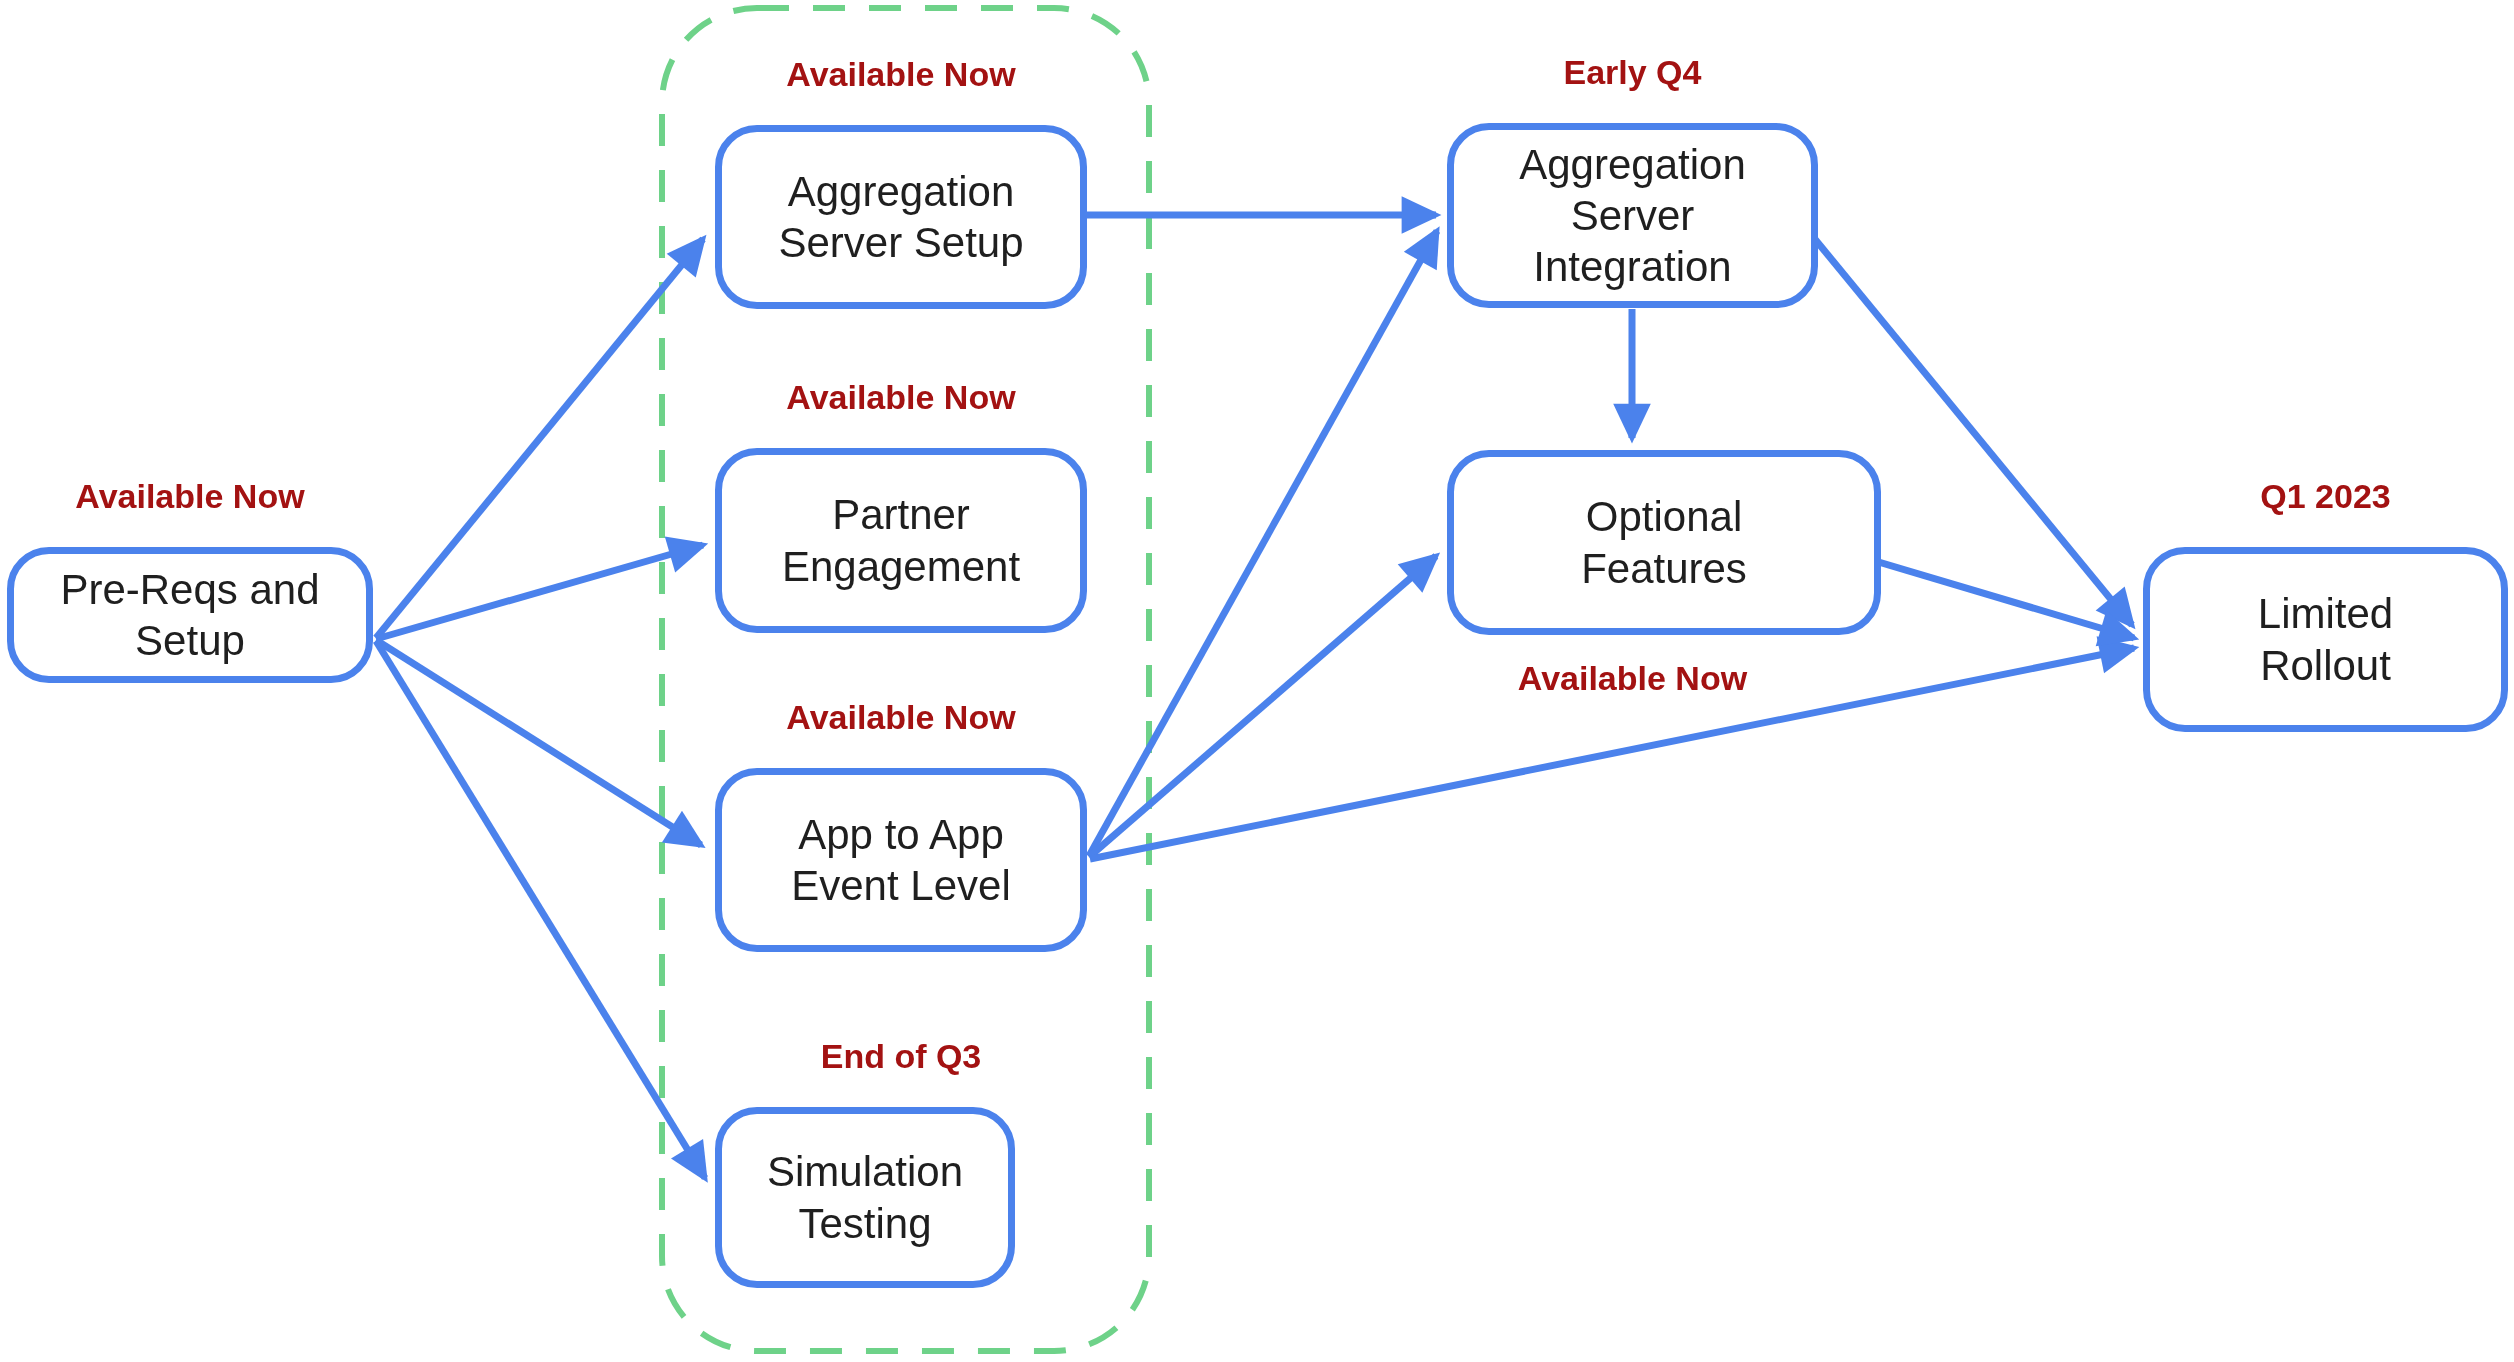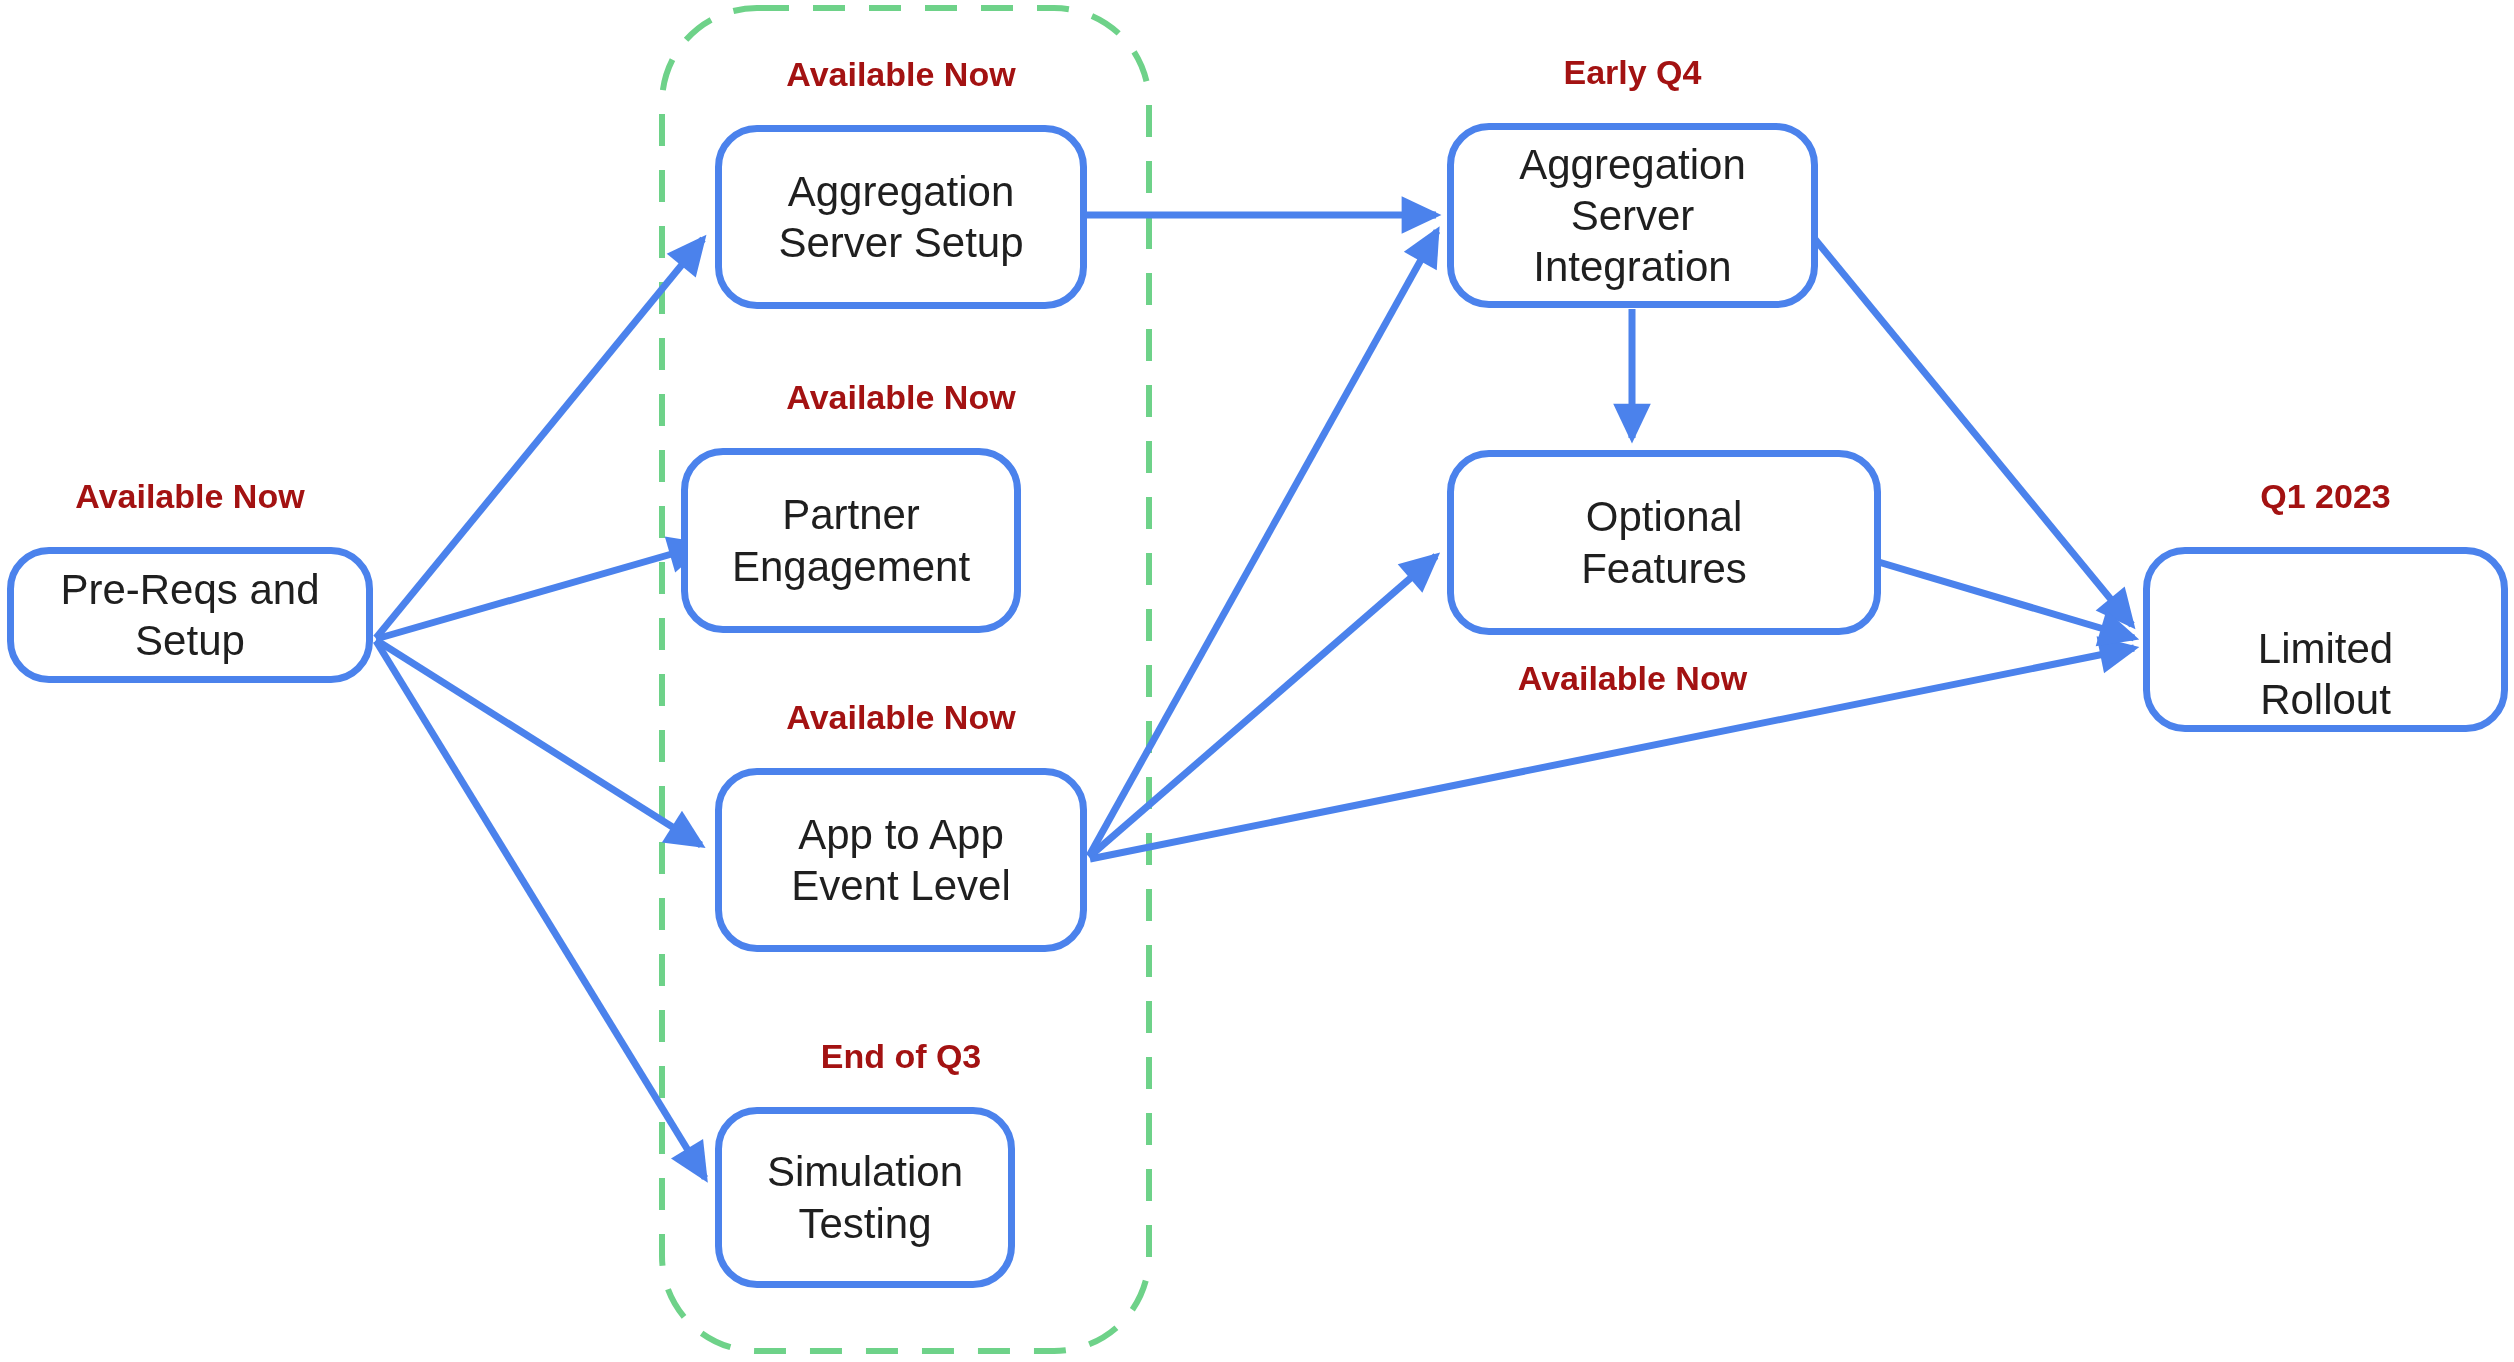--- a/index.html
+++ b/index.html
@@ -77,38 +77,38 @@
   </svg>
   <div id="nodes-layer">
       <div class="node" style="left: 7px; top: 547px; width: 366px; height: 136px;">
         <div><span>Pre-Reqs and</span><br><span>Setup</span></div>
       </div>
       <div class="status" style="left: -40px; top: 477px;">Available Now</div>
       <div class="node" style="left: 715px; top: 125px; width: 372px; height: 184px;">
         <div><span>Aggregation</span><br><span>Server Setup</span></div>
       </div>
       <div class="status" style="left: 671px; top: 55px;">Available Now</div>
-      <div class="node" style="left: 681px; top: 448px; width: 340px; height: 185px;">
+      <div class="node" style="left: 715px; top: 448px; width: 372px; height: 185px;">
         <div><span>Partner</span><br><span>Engagement</span></div>
       </div>
       <div class="status" style="left: 671px; top: 378px;">Available Now</div>
       <div class="node" style="left: 715px; top: 768px; width: 372px; height: 184px;">
         <div><span>App to App</span><br><span>Event Level</span></div>
       </div>
       <div class="status" style="left: 671px; top: 698px;">Available Now</div>
       <div class="node" style="left: 715px; top: 1107px; width: 300px; height: 181px;">
         <div><span>Simulation</span><br><span>Testing</span></div>
       </div>
       <div class="status" style="left: 671px; top: 1037px;">End of Q3</div>
       <div class="node" style="left: 1447px; top: 123px; width: 371px; height: 185px;">
         <div><span>Aggregation</span><br><span>Server</span><br><span>Integration</span></div>
       </div>
       <div class="status" style="left: 1402.5px; top: 53px;">Early Q4</div>
       <div class="node" style="left: 1447px; top: 450px; width: 434px; height: 185px;">
         <div><span>Optional</span><br><span>Features</span></div>
       </div>
       <div class="status" style="left: 1402.5px; top: 659px;">Available Now</div>
-      <div class="node" style="left: 2143px; top: 547px; width: 365px; height: 185px; align-items: flex-end;">
+      <div class="node" style="left: 2143px; top: 547px; width: 365px; height: 185px;">
         <div><span>Limited</span><br><span>Rollout</span></div>
       </div>
       <div class="status" style="left: 2095.5px; top: 477px;">Q1 2023</div>
     </div>
 </div>
 
 </body></html>

